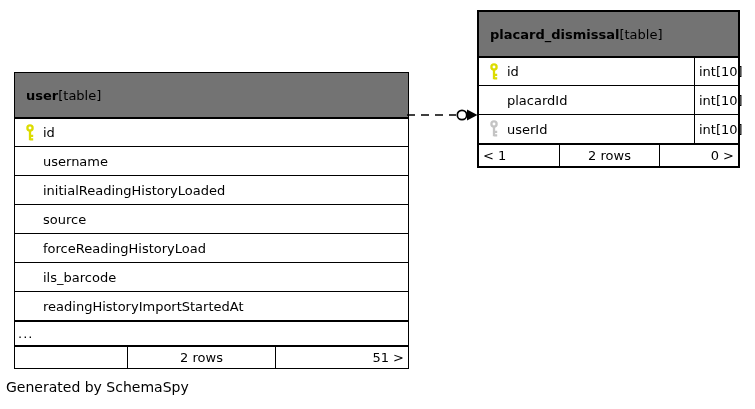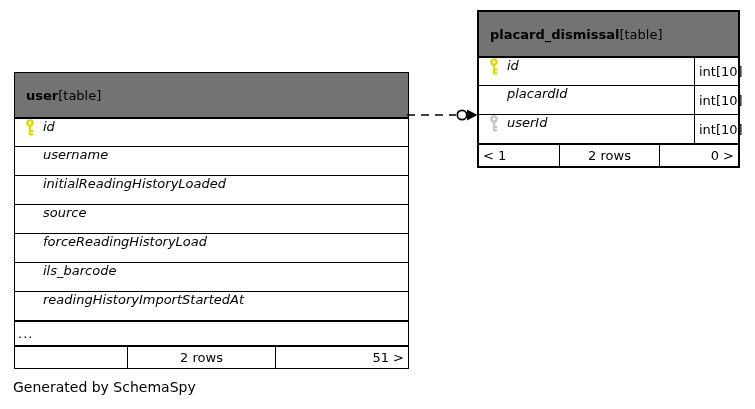--- a/index.html
+++ b/index.html
@@ -15,39 +15,39 @@
 
   .thead {
     height:44px; background:#737373; display:flex; align-items:center;
     justify-content:flex-start; padding:0 6px 0 11px;
   }
   .tname { font-weight:bold; cursor:pointer; }
   .tbadge { font-weight:normal; }
 
   .col-row { height:29px; border-top:1px solid #000; display:flex; align-items:stretch; background:#fff; }
   .col-row.first { border-top:2px solid #000; }
-  .ncell { flex:1; display:flex; min-width:0;font-style:italic; }
+  .ncell { flex:1; display:flex; align-items:center; min-width:0; }
   .keyslot { width:17px; margin-left:10px; height:18px; display:flex; align-items:center; flex:none; }
   .colname { margin-left:1px; white-space:nowrap; }
   .tcell { width:44px; flex:none; border-left:1px solid #000; display:flex; align-items:center; padding-left:4px; }
 
   .dots-row { height:25px; border-top:2px solid #000; display:flex; align-items:center; padding-left:3px; letter-spacing:1px; }
 
   .tfoot { height:23px; border-top:2px solid #000; display:flex; align-items:stretch; }
   .fc { display:flex; align-items:center; }
   .fc + .fc { border-left:1px solid #000; }
   #user-table .fc1 { width:112px; }
   #user-table .fc2 { width:148px; justify-content:center; }
   #user-table .fc3 { flex:1; justify-content:flex-end; padding-right:4px;text-align:right; }
   #placard-table .fc1 { width:80px; padding-left:4px; }
   #placard-table .fc2 { width:100px; justify-content:center; }
   #placard-table .fc3 { flex:1; justify-content:flex-end; padding-right:4px; }
 
   .rel-svg { position:absolute; left:406px; top:104px; }
-  .caption { position:absolute; left:13px; top:379px; font-size:14px;text-align:right; }
+  .caption { position:absolute; left:6px; top:379px; font-size:14px;text-align:right; }
 </style>
 </head>
 <body>
 
 <div id="canvas">
 
   <div class="dbtable" id="user-table">
     <div class="thead">
       <span class="tname">user</span>
       <span class="tbadge">[table]</span>

